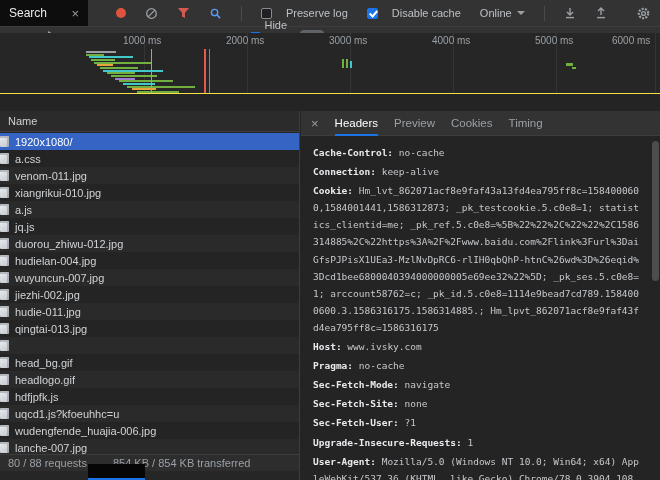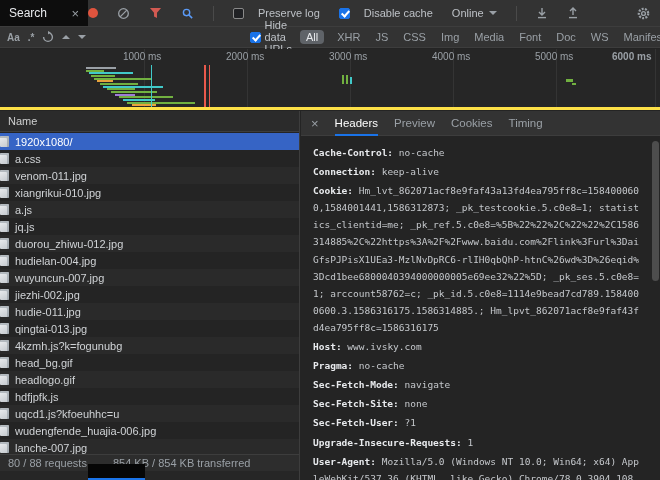--- a/index.html
+++ b/index.html
@@ -14,21 +14,21 @@
   .app { position:absolute; inset:0;border-radius:31px; }
 
   
   .tb1 { position:absolute; top:0; left:0; right:0; height:27px;
          background:#333333; border-bottom:1px solid #3d3d3d;
          display:flex; align-items:center; }
   .search-tab { height:100%; width:88px; background:#0d0d0d; color:#e8eaed;
                 display:flex; align-items:center; justify-content:space-between;
                 padding:0 9px; font-size:12px; flex:0 0 auto; }
   .xclose { color:#9aa0a6; font-size:13px; cursor:default; line-height:1; }
-  .tb1-icons { display:flex; align-items:center; gap:19px; flex:1; }
+  .tb1-icons { display:flex; align-items:center; gap:19px; padding-left:28px; flex:1; }
   .rec { width:10px; height:10px; border-radius:50%; background:var(--record); display:inline-block; }
   .icon { display:inline-flex; align-items:center; }
   .sep { width:1px; height:15px; background:#4a4a4a; }
   .cb { width:11px; height:11px; border:1px solid #8a8a8a; border-radius:2px;
         background:#202124; display:inline-block; position:relative; flex:0 0 auto; }
   .cb.checked { background:var(--accent); border-color:var(--accent); }
   .cb.checked::after { content:""; position:absolute; left:3px; top:0px;
         width:3px; height:6px; border:solid #fff; border-width:0 2px 2px 0;
         transform:rotate(42deg); }
   .cblabel { color:#bdc1c6; margin-left:-5px; }
@@ -46,22 +46,22 @@
   .chev.up { border-bottom:4px solid #9aa0a6; }
   .chev.dn { border-top:4px solid #9aa0a6; }
   .filter-input { width:148px; height:15px; background:#202124; border:3px solid #ef4444;
         color:#bdc1c6; font-size:11px; padding:0 4px; font-family:"Liberation Sans",sans-serif;margin-top:48px; }
   .filter-input::placeholder { color:#757575; }
   .pills { display:flex; align-items:center; gap:11px; color:#9aa0a6; }
   .pill { padding:1px 2px; cursor:default; }
   .pill.selected { background:#5f6368; color:#e8eaed; border-radius:4px; padding:1px 6px; }
 
   
-  .timeline { position:absolute; top:49px; left:0; right:0; height:61px;
-              background:#262626; border-bottom:3px solid #fde047; overflow:hidden; }
+  .timeline { position:absolute; top:33px; left:0; right:0; height:61px;
+              background:#262626; border-bottom:1px solid #fde047; overflow:hidden; }
   .grid-line { position:absolute; top:0; bottom:0; width:1px; background:#343434; }
   .tick { position:absolute; top:2px; font-size:10px; color:#9aa0a6; white-space:nowrap; }
   .bar { position:absolute; }
 
   
   .left { position:absolute; top:111px; left:0; width:300px; bottom:0;
           background:#242424; border-right:1px solid #3d3d3d; }
   .name-header { height:21px; line-height:21px; padding-left:8px; background:#2b2b2b;
           border-bottom:1px solid #3d3d3d; color:#cfd0d0; }
   .rows { position:absolute; top:22px; left:0; right:0; bottom:26px; overflow:hidden; }
@@ -193,21 +193,21 @@
         <div class="grid-line" style="left: 453px;"></div>
         <div class="grid-line" style="left: 556px;"></div>
         <div class="grid-line" style="left: 655px;"></div>
       </div>
     <div id="ticks">
         <div class="tick" style="left: 123px;">1000 ms</div>
         <div class="tick" style="left: 226px;">2000 ms</div>
         <div class="tick" style="left: 329px;">3000 ms</div>
         <div class="tick" style="left: 432px;">4000 ms</div>
         <div class="tick" style="left: 535px;">5000 ms</div>
-        <div class="tick" style="left: 612px; font-weight: bold;">6000 ms</div>
+        <div class="tick" style="left: 612px;">6000 ms</div>
       </div>
     <div id="bars">
         <div class="bar" style="left: 86px; top: 18px; width: 30px; height: 2px; background: rgb(154, 160, 166);"></div>
         <div class="bar" style="left: 86px; top: 21px; width: 18px; height: 2px; background: rgb(113, 176, 64);"></div>
         <div class="bar" style="left: 89px; top: 23px; width: 44px; height: 2px; background: rgb(65, 201, 201);"></div>
         <div class="bar" style="left: 91px; top: 26px; width: 24px; height: 2px; background: rgb(113, 176, 64);"></div>
         <div class="bar" style="left: 94px; top: 29px; width: 58px; height: 2px; background: rgb(113, 176, 64);"></div>
         <div class="bar" style="left: 97px; top: 31px; width: 16px; height: 2px; background: rgb(232, 163, 61);"></div>
         <div class="bar" style="left: 100px; top: 34px; width: 38px; height: 2px; background: rgb(113, 176, 64);"></div>
         <div class="bar" style="left: 103px; top: 37px; width: 60px; height: 2px; background: rgb(65, 201, 201);"></div>
@@ -277,21 +277,20 @@
         <div class="row">
           <span class="ficon"></span>
           <span class="fname">hudie-011.jpg</span>
         </div>
         <div class="row">
           <span class="ficon"></span>
           <span class="fname">qingtai-013.jpg</span>
         </div>
         <div class="row">
           <span class="ficon"></span>
-          <span class="fname">4kzmh.js?k=fogunubg</span>
         </div>
         <div class="row">
           <span class="ficon"></span>
           <span class="fname">head_bg.gif</span>
         </div>
         <div class="row">
           <span class="ficon"></span>
           <span class="fname">headlogo.gif</span>
         </div>
         <div class="row">

